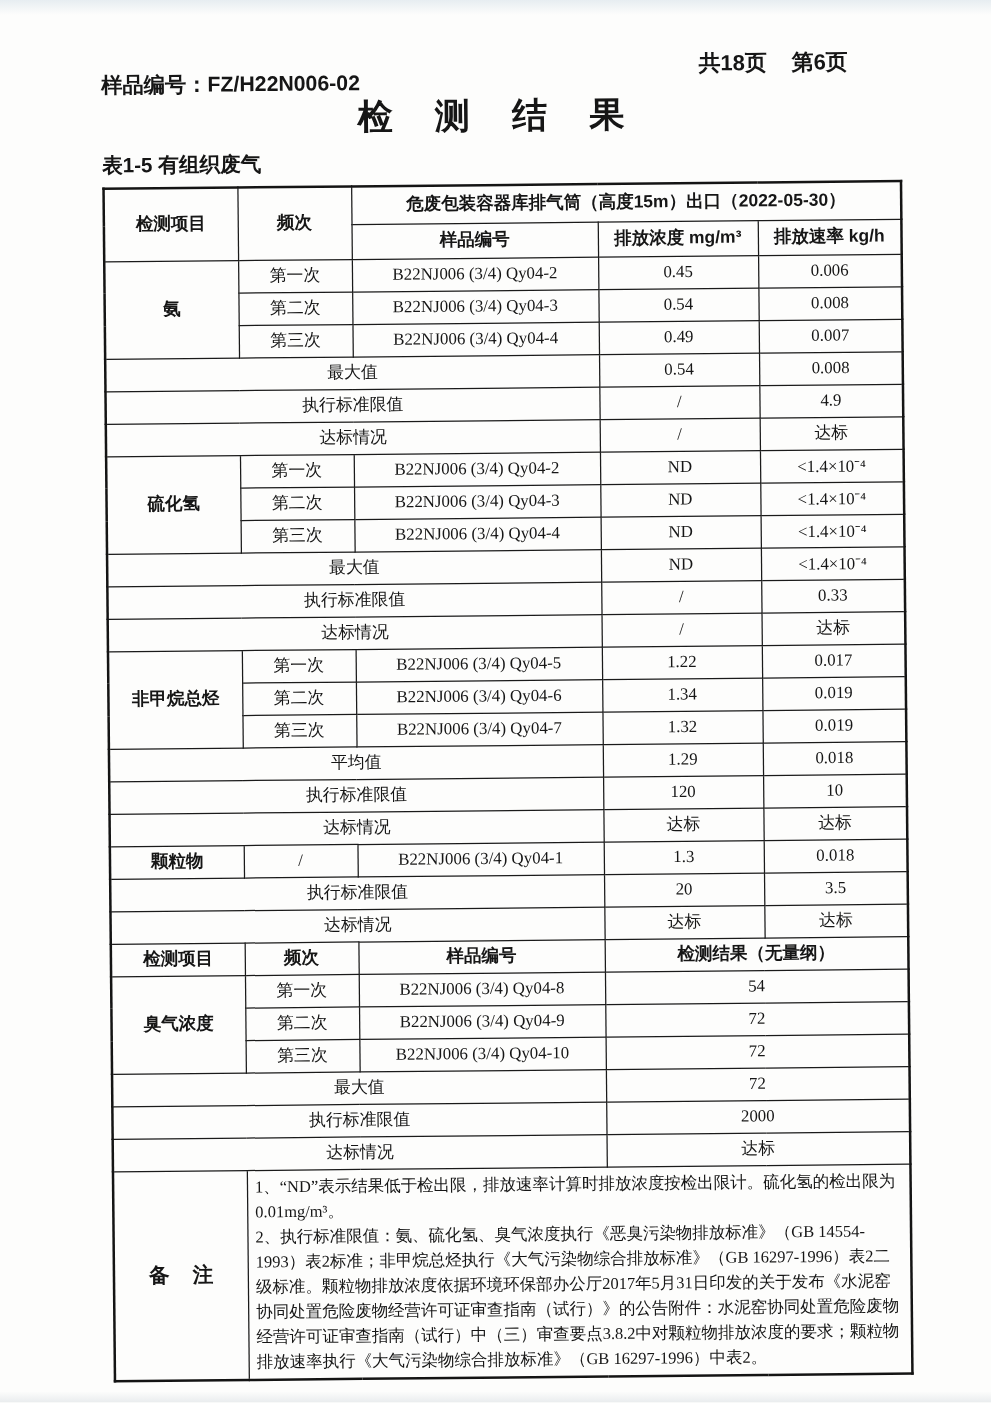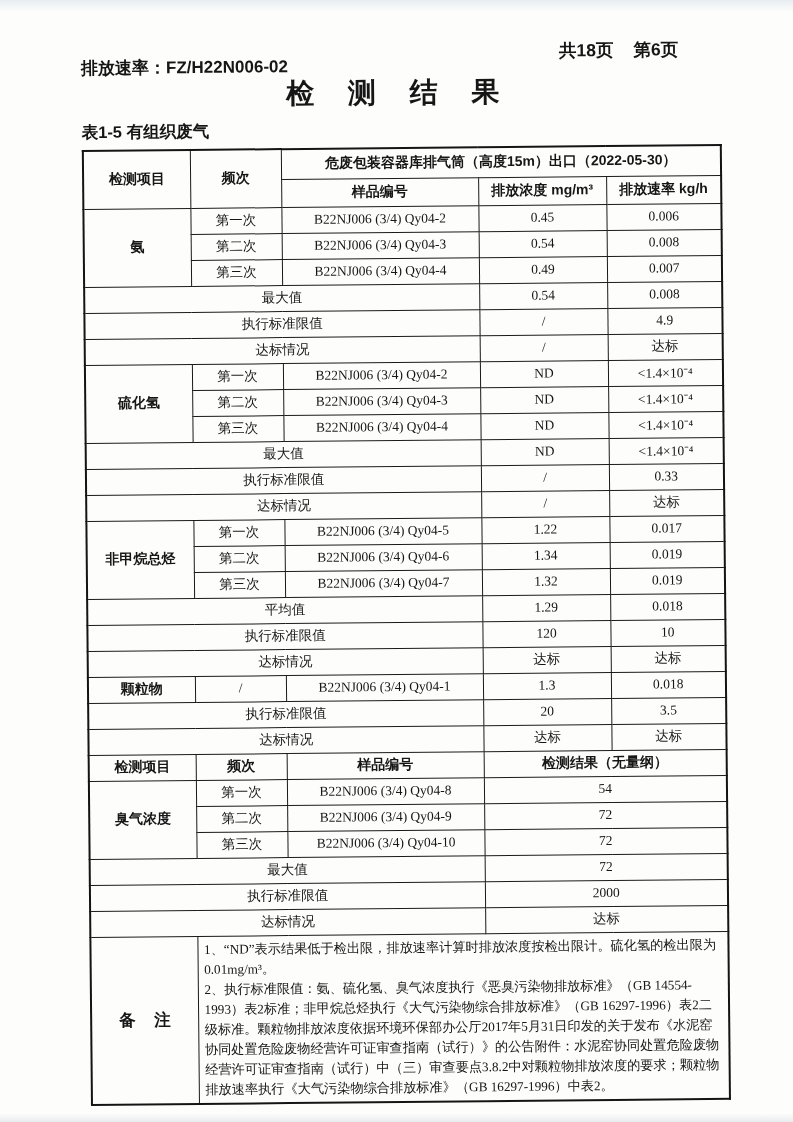--- a/index.html
+++ b/index.html
@@ -33,21 +33,21 @@
   td.remark-body p{margin:0;}
 </style>
 </head>
 <body>
 
 <div class="top-strip"></div>
 
 <div class="tilt">
 
   <div class="report-line">
-    <span>排放速率：</span><span>FZ/H22N006-02</span>
+    <span>样品编号：</span><span>FZ/H22N006-02</span>
   </div>
 
   <div class="pagination">
     <span>共18页</span>
     <span>第6页</span>
   </div>
 
   <h1 class="page-title">检 测 结 果</h1>
 
   <div class="caption">表1-5 有组织废气</div>

